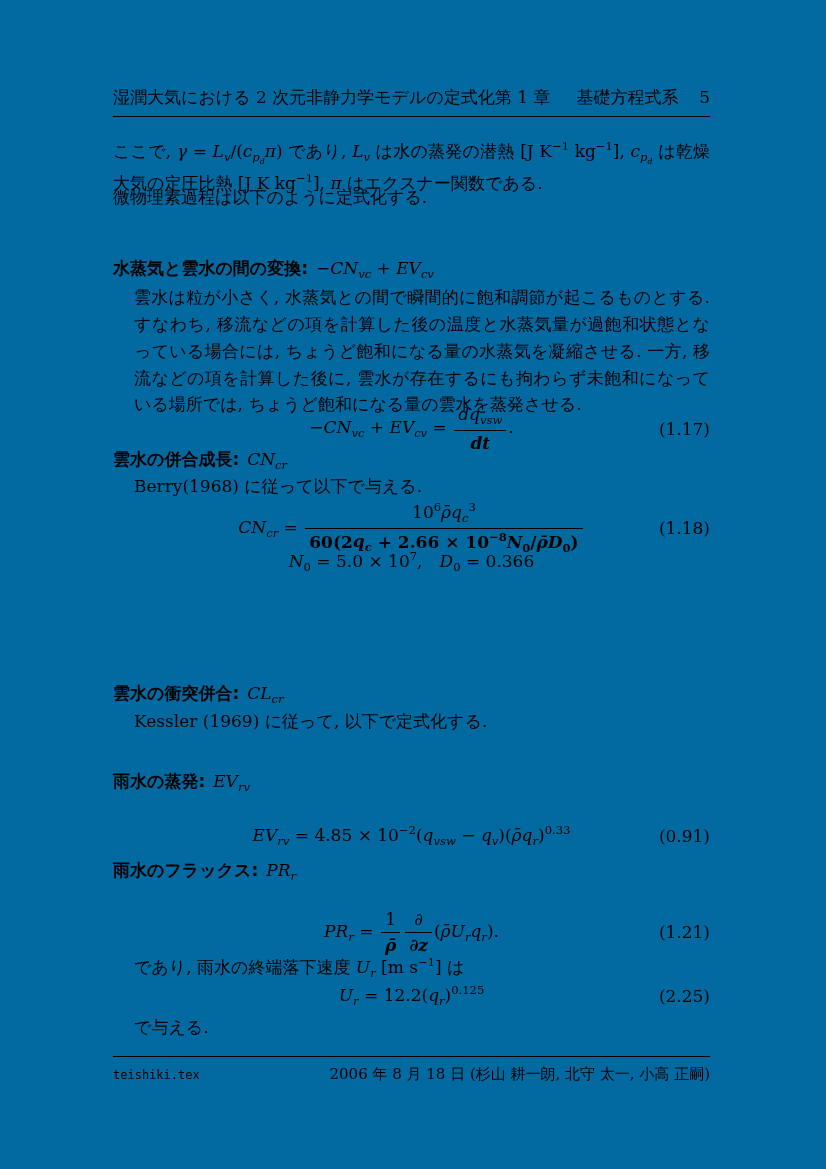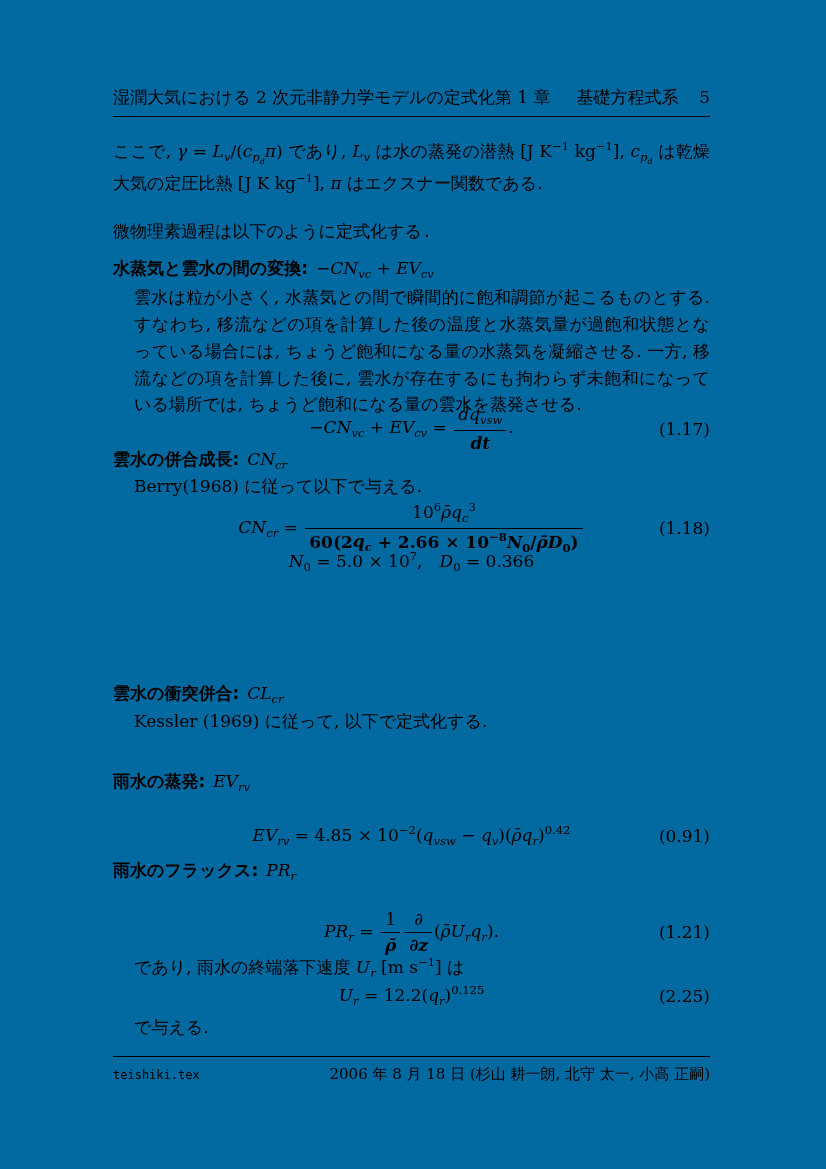--- a/index.html
+++ b/index.html
@@ -64,21 +64,21 @@
 
     <div class="blk running-header" style="top:84px;">
       <span>湿潤大気における 2 次元非静力学モデルの定式化</span>
         <span>第 1 章</span>
       <span class="hdr-section">基礎方程式系</span>
       <span class="hdr-spacer"></span>
       <span>5</span>
     </div>
 
     <p class="blk" style="top:137px;">ここで, <i>γ</i> = <i>L<sub>v</sub></i>/(<i>c<sub>p<sub>d</sub></sub></i><i>π</i>) であり, <i>L<sub>v</sub></i> は水の蒸発の潜熱 [J K<sup>−1</sup> kg<sup>−1</sup>], <i>c<sub>p<sub>d</sub></sub></i> は乾燥大気の定圧比熱 [J K kg<sup>−1</sup>], <i>π</i> はエクスナー関数である.</p>
-    <p class="blk" style="top:220px;font-family:Liberation Mono, monospace;">微物理素過程は以下のように定式化する.</p>
+    <p class="blk" style="top:184px;">微物理素過程は以下のように定式化する.</p>
 
     <div class="blk sec-h" style="top:256px;">
       <span class="h-jp">水蒸気と雲水の間の変換:</span><span class="h-math">−<i>CN<sub>vc</sub></i> + <i>EV<sub>cv</sub></i></span>
     </div>
     <p class="blk sec-p" style="top:284px;">雲水は粒が小さく, 水蒸気との間で瞬間的に飽和調節が起こるものとする. すなわち, 移流などの項を計算した後の温度と水蒸気量が過飽和状態となっている場合には, ちょうど飽和になる量の水蒸気を凝縮させる. 一方, 移流などの項を計算した後に, 雲水が存在するにも拘わらず未飽和になっている場所では, ちょうど飽和になる量の雲水を蒸発させる.</p>
     <div class="blk eqrow" style="top:403px;">
       <span class="eq">−<i>CN<sub>vc</sub></i> + <i>EV<sub>cv</sub></i> = <span class="frac"><span class="fn"><i>dq<sub>vsw</sub></i></span><span class="fd"><i>dt</i></span></span>.</span>
       <span class="eqno">(1.17)</span>
     </div>
 
@@ -96,21 +96,21 @@
 
     <div class="blk sec-h" style="top:681px;">
       <span class="h-jp">雲水の衝突併合:</span><span class="h-math"><i>CL<sub>cr</sub></i></span>
     </div>
     <p class="blk sec-p" style="top:708px;">Kessler (1969) に従って, 以下で定式化する.</p>
 
     <div class="blk sec-h" style="top:769px;">
       <span class="h-jp">雨水の蒸発:</span><span class="h-math"><i>EV<sub>rv</sub></i></span>
     </div>
     <div class="blk eqrow" style="top:823px;">
-      <span class="eq"><i>EV<sub>rv</sub></i> = 4.85 × 10<sup>−2</sup>(<i>q<sub>vsw</sub></i> − <i>q<sub>v</sub></i>)(<i>ρ̄</i><i>q<sub>r</sub></i>)<sup>0.42</sup></span>
+      <span class="eq"><i>EV<sub>rv</sub></i> = 4.85 × 10<sup>−2</sup>(<i>q<sub>vsw</sub></i> − <i>q<sub>v</sub></i>)(<i>ρ̄</i><i>q<sub>r</sub></i>)<sup>0.33</sup></span>
       <span class="eqno">(0.91)</span>
     </div>
 
     <div class="blk sec-h" style="top:858px;">
       <span class="h-jp">雨水のフラックス:</span><span class="h-math"><i>PR<sub>r</sub></i></span>
     </div>
     <div class="blk eqrow" style="top:908px;">
       <span class="eq"><i>PR<sub>r</sub></i> = <span class="frac"><span class="fn">1</span><span class="fd"><i>ρ̄</i></span></span><span class="frac"><span class="fn"><i>∂</i></span><span class="fd"><i>∂z</i></span></span>(<i>ρ̄</i><i>U<sub>r</sub></i><i>q<sub>r</sub></i>).</span>
       <span class="eqno">(1.21)</span>
     </div>

